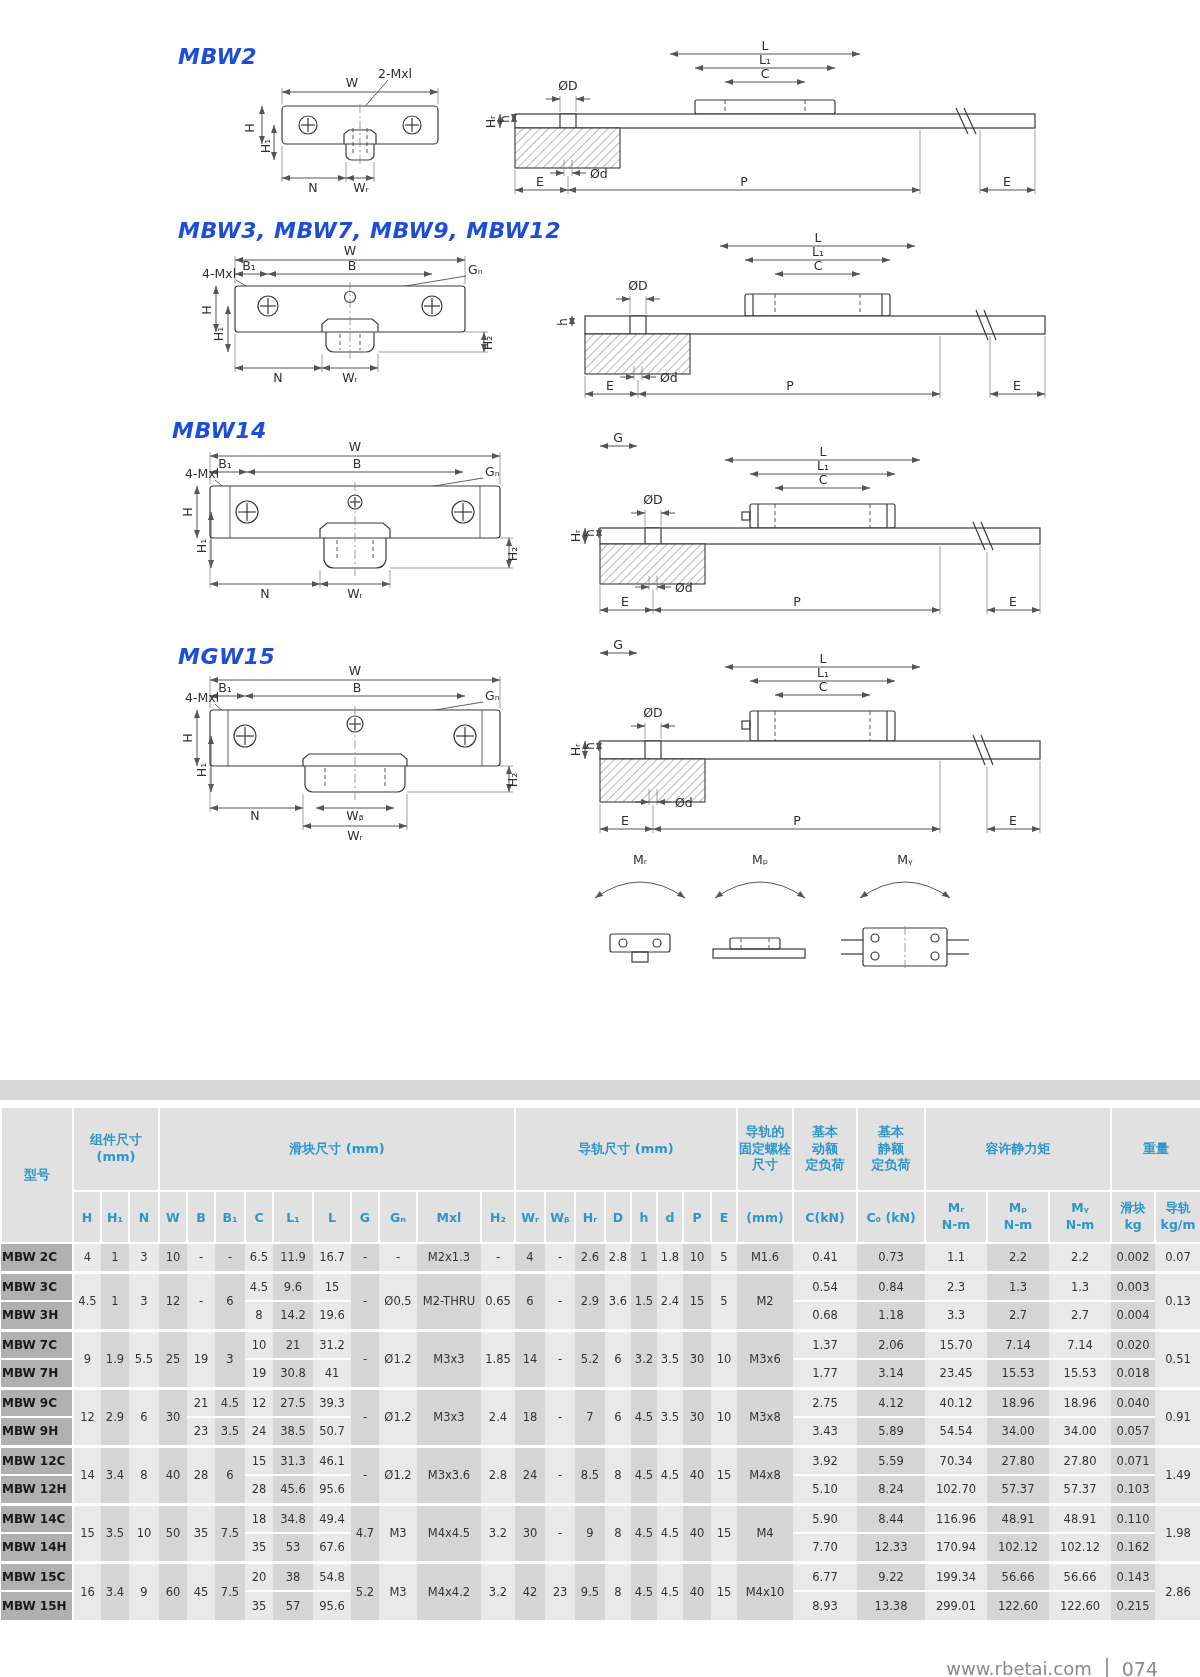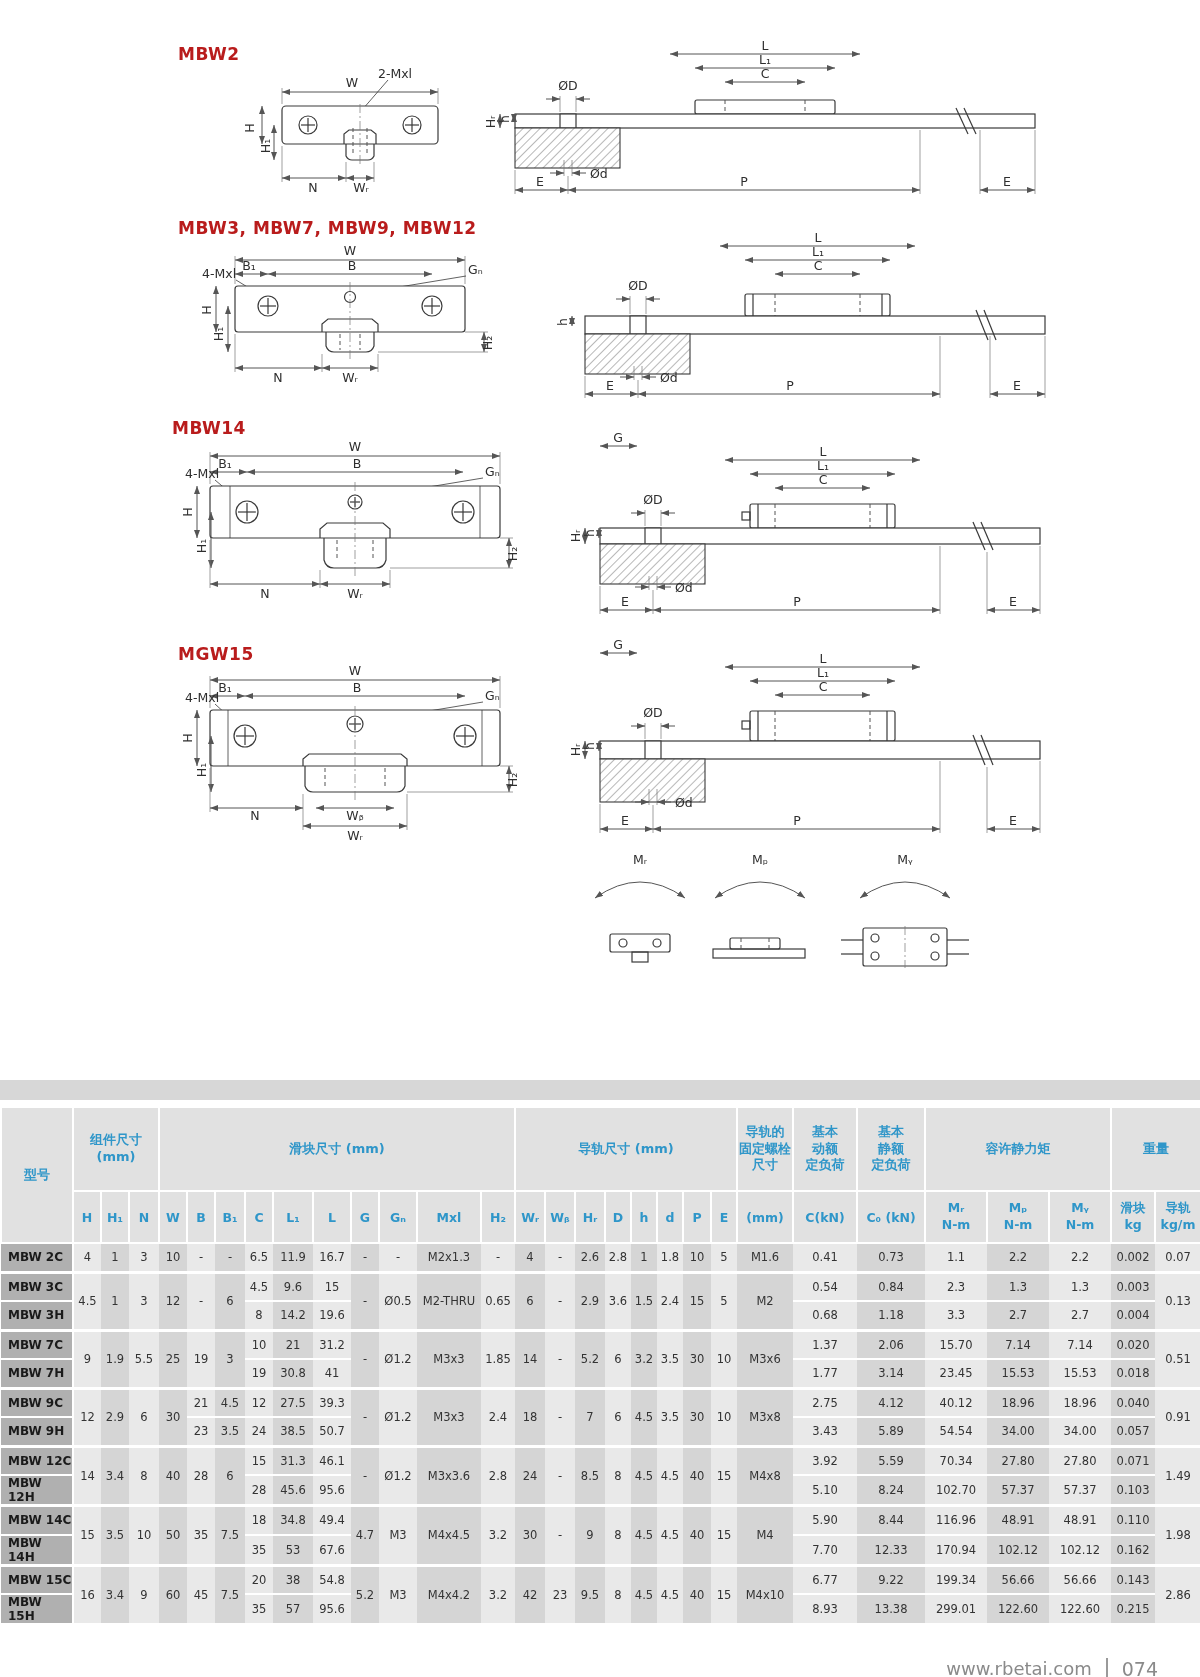--- a/index.html
+++ b/index.html
@@ -1,19 +1,19 @@
 <!DOCTYPE html>
 <html><head>
 <meta charset="utf-8">
 <style>
   * { margin:0; padding:0; box-sizing:border-box; }
   body { font-family:"DejaVu Sans","Liberation Sans",sans-serif; background:#fff; }
   #page { position:relative; width:1200px; height:1677px; background:#fff; overflow:hidden; }
 
-  .sec-title { position:absolute; color:#b91c1c; font-size:17px; font-weight:bold; letter-spacing:.5px; }
+  .sec-title { position:absolute; color:#1d4ed8; font-size:22px; font-weight:bold; letter-spacing:.5px;font-style:italic; }
   .dwg { position:absolute; overflow:visible; }
 
   
   .pt  { fill:#fff; stroke:#3a3a3a; stroke-width:1.2; }
   .ptn { fill:none; stroke:#3a3a3a; stroke-width:1.2; }
   .thin{ fill:none; stroke:#3a3a3a; stroke-width:.8; }
   .dsh { fill:none; stroke:#555; stroke-width:1; stroke-dasharray:4 3; }
   .cl  { fill:none; stroke:#777; stroke-width:.7; stroke-dasharray:9 3 2 3; }
   .dl  { stroke:#555; stroke-width:1; fill:none; }
   .ext { stroke:#777; stroke-width:.7; }
@@ -31,21 +31,21 @@
   thead th { background:#e1e1e1; color:#2f96c9; font-weight:bold; font-size:13px; border:2px solid #fff; }
   thead tr.hr1 th { height:84px; }
   thead tr.hr2 th { height:52px; font-size:12.5px; }
   thead th.pre { white-space:pre-line; line-height:1.3; }
   thead th .u2 { line-height:1.35; font-size:12.5px; }
   tbody td { font-size:11.5px; color:#333; height:29px; border-top:2px solid #fff; }
   tbody tr.grp-start td { border-top:3px solid #fff; }
   tbody td.lt { background:#e9e9e9; }
   tbody td.dk { background:#d5d5d5; }
   tbody td.model { background:#b0b0b0; color:#1a1a1a; font-weight:bold; font-size:12px;
-                   text-align:left; padding-left:7px; border-right:2px solid #fff; }
+                   text-align:left; padding-left:1px; border-right:2px solid #fff; }
 
   
   #notes-zone { position:absolute; left:0; top:1619px; width:1200px; height:58px; background:#e6e6e6; }
   .note1 { position:absolute; left:6px; top:8px; font-size:13.5px; color:#222; }
   .note2 { position:absolute; left:40px; top:28px; font-size:13.5px; color:#222; }
   #footer-right { position:absolute; right:42px; top:1658px; display:flex; align-items:flex-start; color:#8a8a8a; }
   #footer-site { font-size:18px; padding-right:14px; }
   #footer-divider { border-left:2px solid #9a9a9a; height:30px; }
   #footer-page { font-size:19px; padding-left:14px; }
 </style>

